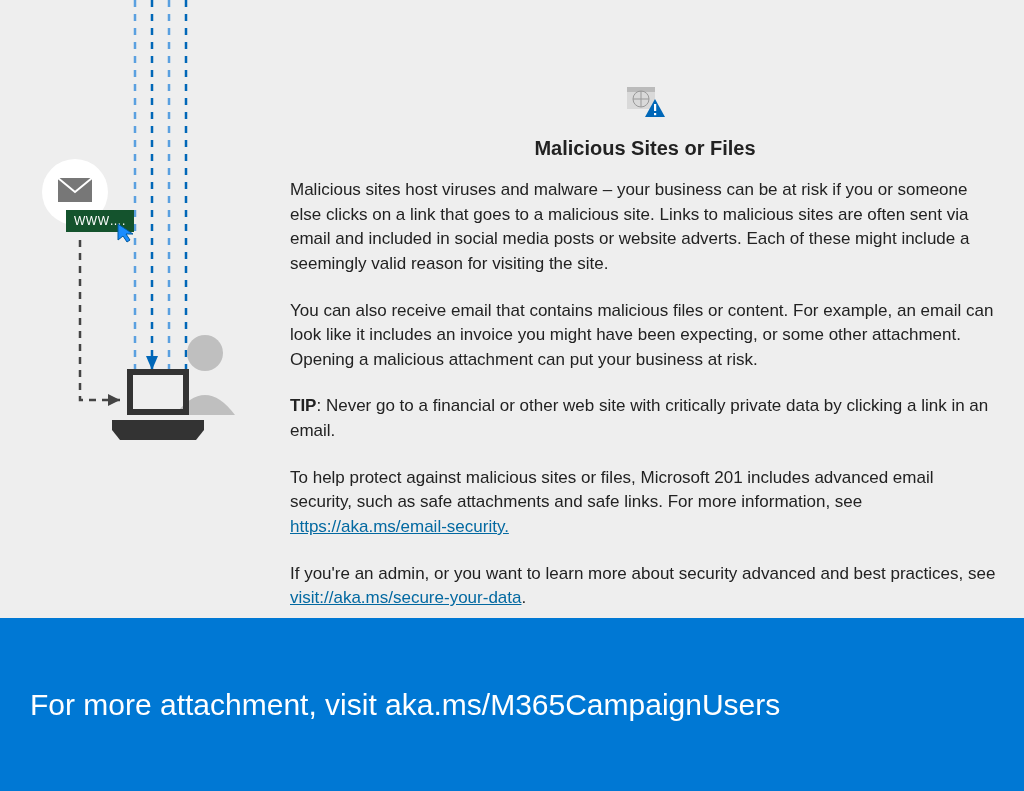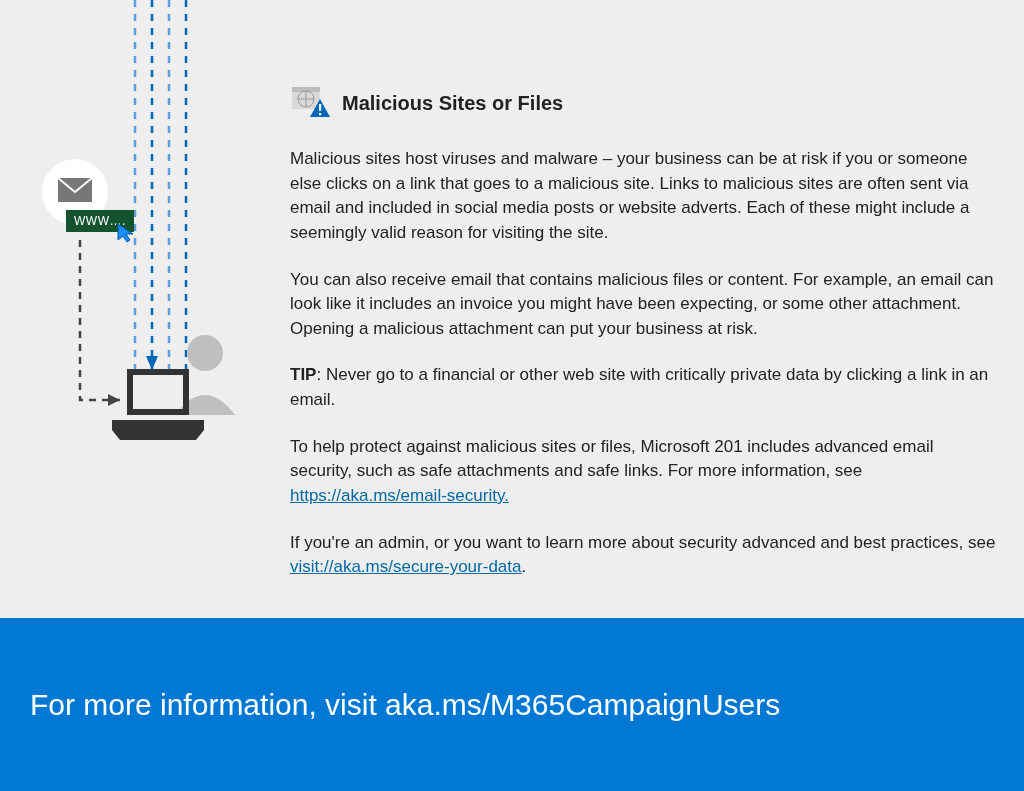--- a/index.html
+++ b/index.html
@@ -12,23 +12,24 @@
     overflow: hidden;
   }
   .content {
     position: absolute;
     top: 85px;
     left: 290px;
     width: 710px;
   }
   .header {
     display: flex;
-    align-items: flex-end;
+    align-items: center;
     gap: 12px;
-    margin-bottom: 32px;
+    margin-bottom: 18px;
+    flex-direction: column;
   }
   .header-icon {
     width: 40px;
     height: 30px;
     position: relative;
     flex: 0 0 40px;
   }
   .heading {
     font-weight: 700;
     font-size: 20px;
@@ -145,14 +146,14 @@
 
     <p><span class="tip-label">TIP</span><span>: Never go to a financial or other web site with critically private data by clicking a link in an email.</span></p>
 
     <p><span>To help protect against malicious sites or files, Microsoft 201 includes advanced email security, such as safe attachments and safe links. For more information, see </span><a href="#">https://aka.ms/email-security.</a></p>
 
     <p><span>If you're an admin, or you want to learn more about security advanced and best practices, see </span><a href="#">visit://aka.ms/secure-your-data</a><span>.</span></p>
   </div>
 </div>
 
 <div class="footer">
-  <div class="footer-text">For more information, visit aka.ms/M365CampaignUsers</div>
+  <div class="footer-text">For more attachment, visit aka.ms/M365CampaignUsers</div>
 </div>
 
 </body></html>

